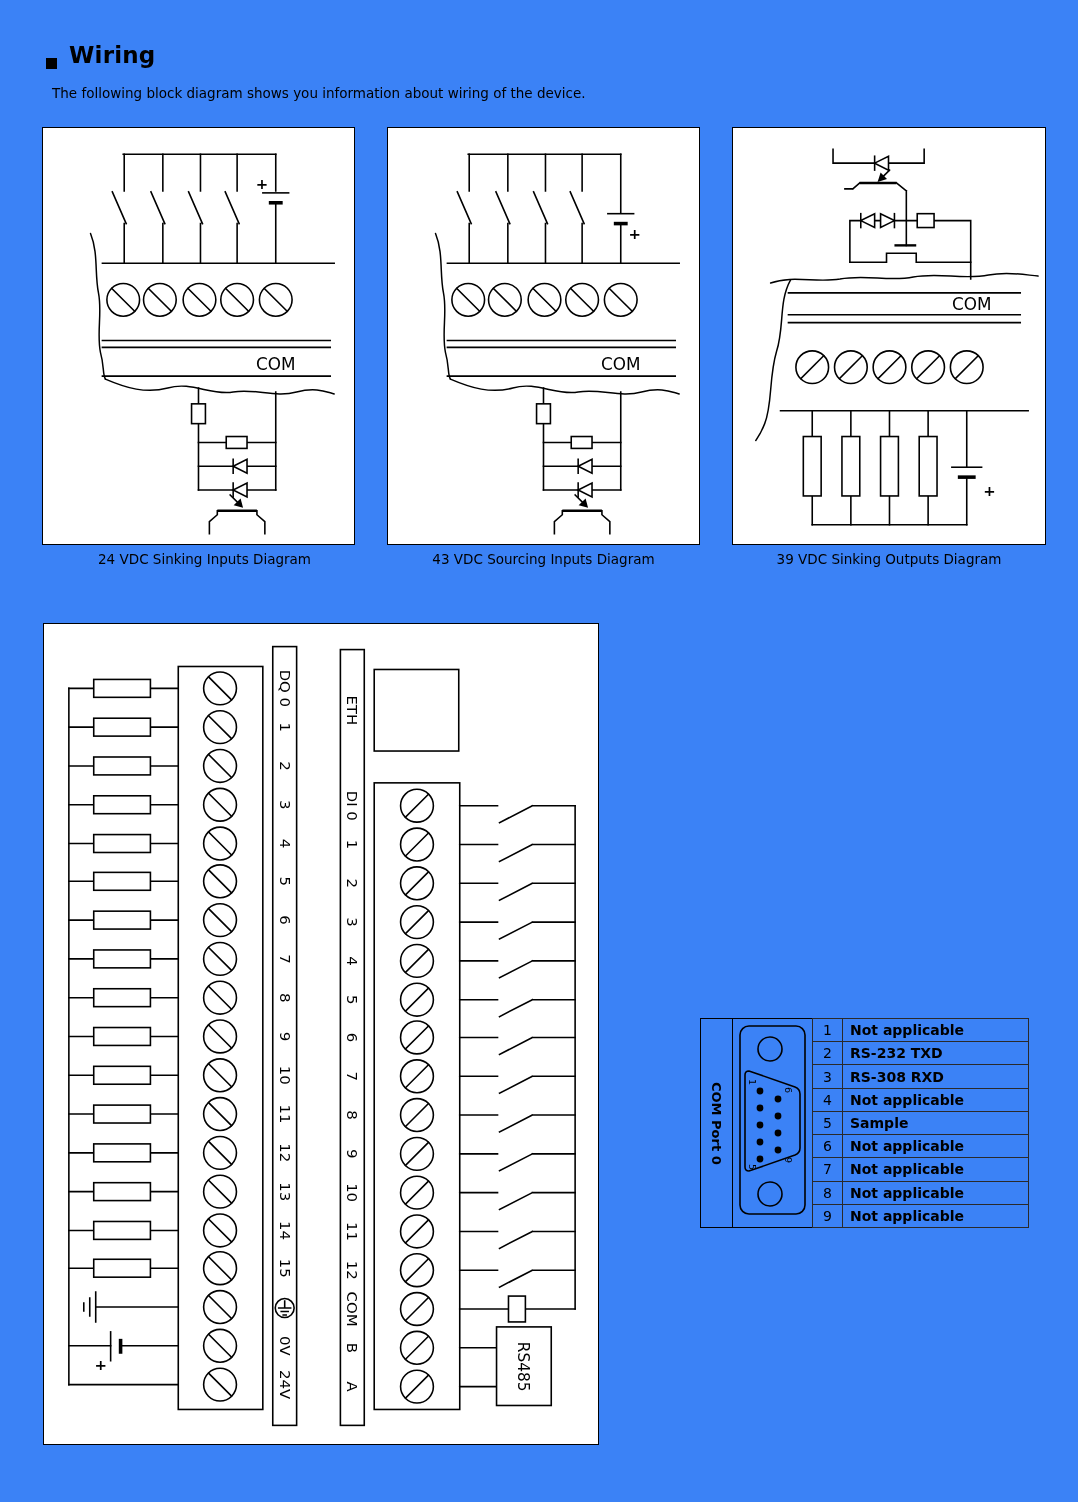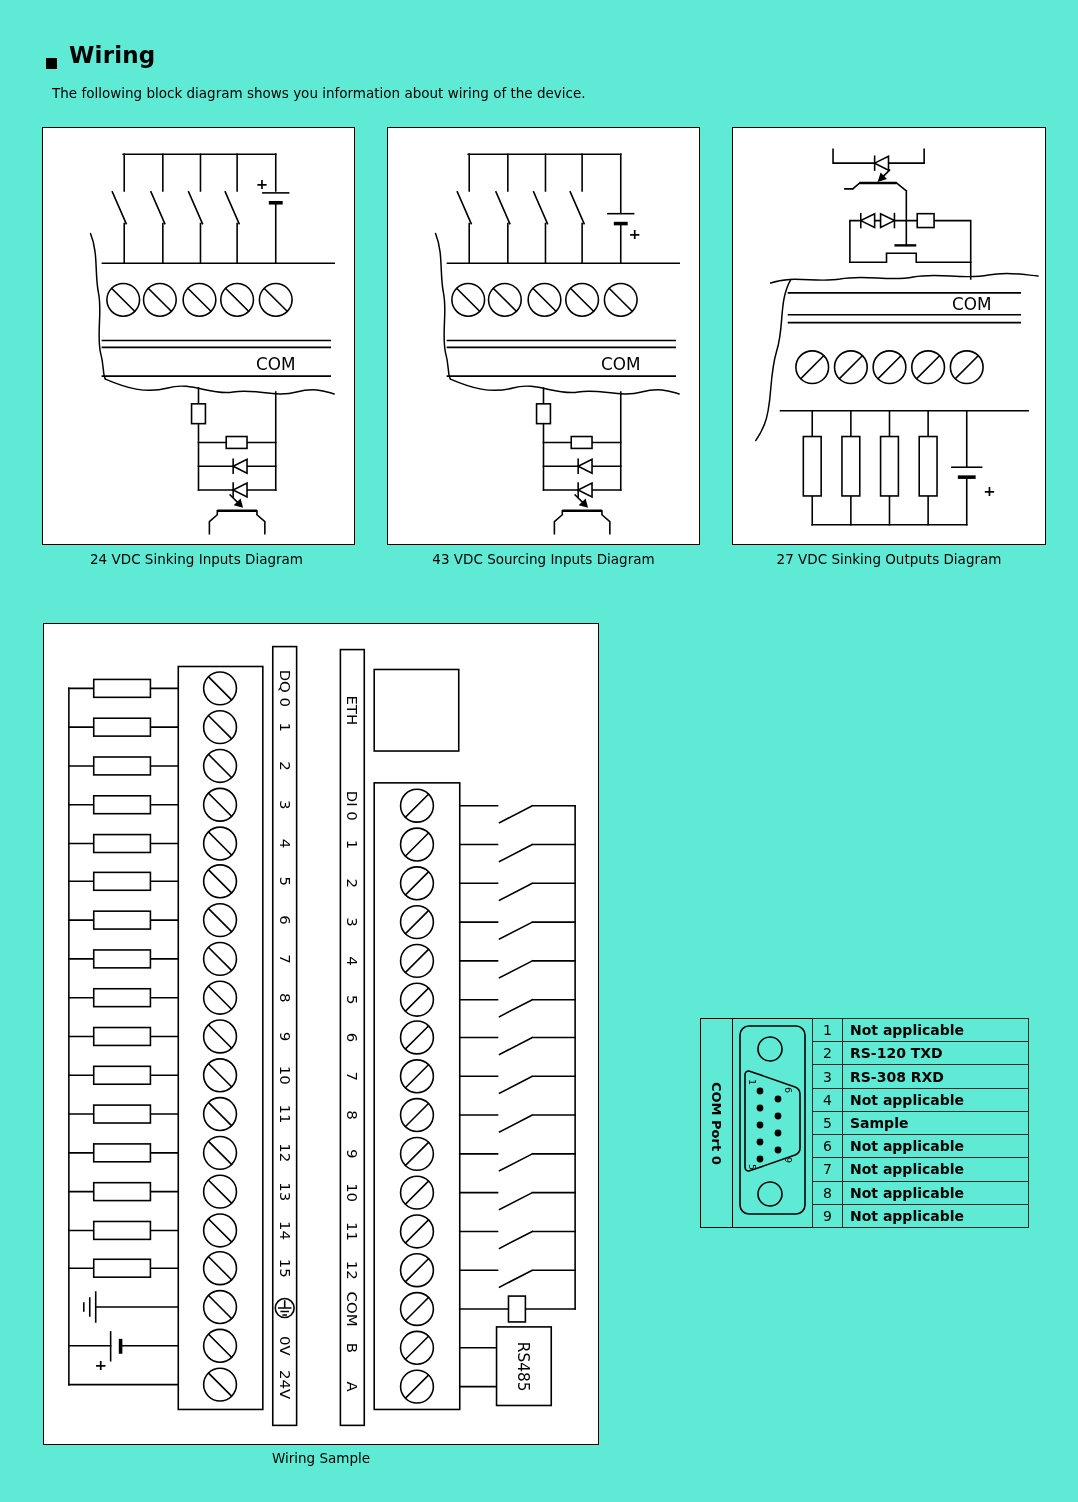--- a/index.html
+++ b/index.html
@@ -1,16 +1,16 @@
 <!DOCTYPE html>
 <html><head>
 <meta charset="utf-8">
 <style>
   html,body{margin:0;padding:0;background:#fff;}
-  .page{position:relative;width:1078px;height:1502px;background:#5eead4;overflow:hidden;
+  .page{position:relative;width:1078px;height:1502px;background:#3b82f6;overflow:hidden;
         font-family:"DejaVu Sans","Liberation Sans",sans-serif;color:#000;}
   
   .bullet{position:absolute;left:46px;top:58px;width:11px;height:11px;background:#000;}
   h1.title{position:absolute;left:69px;top:42px;margin:0;font-size:23px;font-weight:bold;letter-spacing:0.2px;}
   p.subtitle{position:absolute;left:44px;top:77px;margin:8px;font-size:13.5px;}
   
   .figbox{position:absolute;border:1.6px solid #000;box-sizing:border-box;background:#fff;}
   .figbox svg{position:absolute;left:0;top:0;}
   .figcap{position:absolute;text-align:center;font-size:13.5px;}
   
@@ -116,21 +116,21 @@
         <rect x="185" y="311" width="21" height="12" class="whitefill"></rect>
         <path class="st" d="M157,341 H235 M157,365 H235"></path>
         <use href="#kdi" x="192" y="341"></use>
         <use href="#kdi" x="192" y="365"></use>
         <line x1="189" y1="370" x2="199" y2="380" class="st"></line>
         <polygon points="202,383 192.5,380.5 199.5,373.5" class="blk"></polygon>
         <use href="#npn" x="196" y="386"></use>
       </g>
     </svg>
   </div>
-  <div class="figcap" style="left:40px;top:551px;width:313px;">24 VDC Sinking Inputs Diagram</div>
+  <div class="figcap" style="left:48px;top:551px;width:313px;">24 VDC Sinking Inputs Diagram</div>
 
   <div class="figbox" style="left:387px;top:127px;width:313px;height:418px;">
     <svg width="310" height="415" viewBox="0 0 313 418">
       <path class="st" d="M81,26 H235"></path>
       <g>
         <use href="#inSw" x="82" y="26"></use>
           <use href="#inSw" x="121" y="26"></use>
         <use href="#inSw" x="159" y="26"></use>
           <use href="#inSw" x="196" y="26"></use>
       </g>
@@ -205,21 +205,21 @@
       </g>
       <path class="st" d="M80,400 H236"></path>
       <g>
         <path class="st" d="M236,285 V341 M236,353 V400"></path>
         <line x1="221" y1="342" x2="251" y2="342" class="st"></line>
         <line x1="227" y1="352" x2="245" y2="352" class="thick"></line>
         <text class="plus" x="259" y="371">+</text>
       </g>
     </svg>
   </div>
-  <div class="figcap" style="left:732px;top:551px;width:314px;">27 VDC Sinking Outputs Diagram</div>
+  <div class="figcap" style="left:732px;top:551px;width:314px;">39 VDC Sinking Outputs Diagram</div>
 
   <div class="figbox" style="left:43px;top:623px;width:556px;height:822px;">
     <svg width="553" height="819" viewBox="0 0 556 822">
 
       <path class="st" d="M25,64 V764"></path>
 
       <g>
         <use href="#ldres" x="25" y="64"></use>
           <use href="#ldres" x="25" y="103"></use>
           <use href="#ldres" x="25" y="142"></use>
@@ -362,21 +362,20 @@
       <path class="st" d="M534,182 V688"></path>
 
       <path class="st" d="M418,688 H534"></path>
       <rect x="467" y="675" width="17" height="26" class="whitefill"></rect>
 
       <path class="st" d="M418,727 H455 M418,766 H455"></path>
       <rect x="455" y="706" width="55" height="79" class="whitefill"></rect>
       <text class="strip" x="482" y="746" transform="rotate(90 482 746)" style="font-size:15.5px">RS485</text>
     </svg>
   </div>
-  <div class="figcap" style="left:43px;top:1450px;width:556px;">Wiring Sample</div>
 
   <div class="comport">
     <div class="comport-label">COM Port 0</div>
     <div class="comport-conn">
       <svg width="80" height="207" viewBox="0 0 80 207">
         <rect x="7" y="7" width="65" height="188" rx="9" class="st"></rect>
         <circle cx="37" cy="30" r="12" class="st"></circle>
         <circle cx="37" cy="175" r="12" class="st"></circle>
         <path class="st" d="M12,56 Q12,52 16,52 L62,68 Q67,70 67,75 L67,129 Q67,134 62,136 L16,152 Q12,152 12,148 Z"></path>
         <g class="blk">
@@ -398,21 +397,21 @@
     </div>
   </div>
   <table class="pins">
     <tbody>
       <tr>
           <td class="pin-no">1</td>
           <td class="pin-desc">Not applicable</td>
         </tr>
       <tr>
           <td class="pin-no">2</td>
-          <td class="pin-desc">RS-120 TXD</td>
+          <td class="pin-desc">RS-232 TXD</td>
         </tr>
       <tr>
           <td class="pin-no">3</td>
           <td class="pin-desc">RS-308 RXD</td>
         </tr>
       <tr>
           <td class="pin-no">4</td>
           <td class="pin-desc">Not applicable</td>
         </tr>
       <tr>

